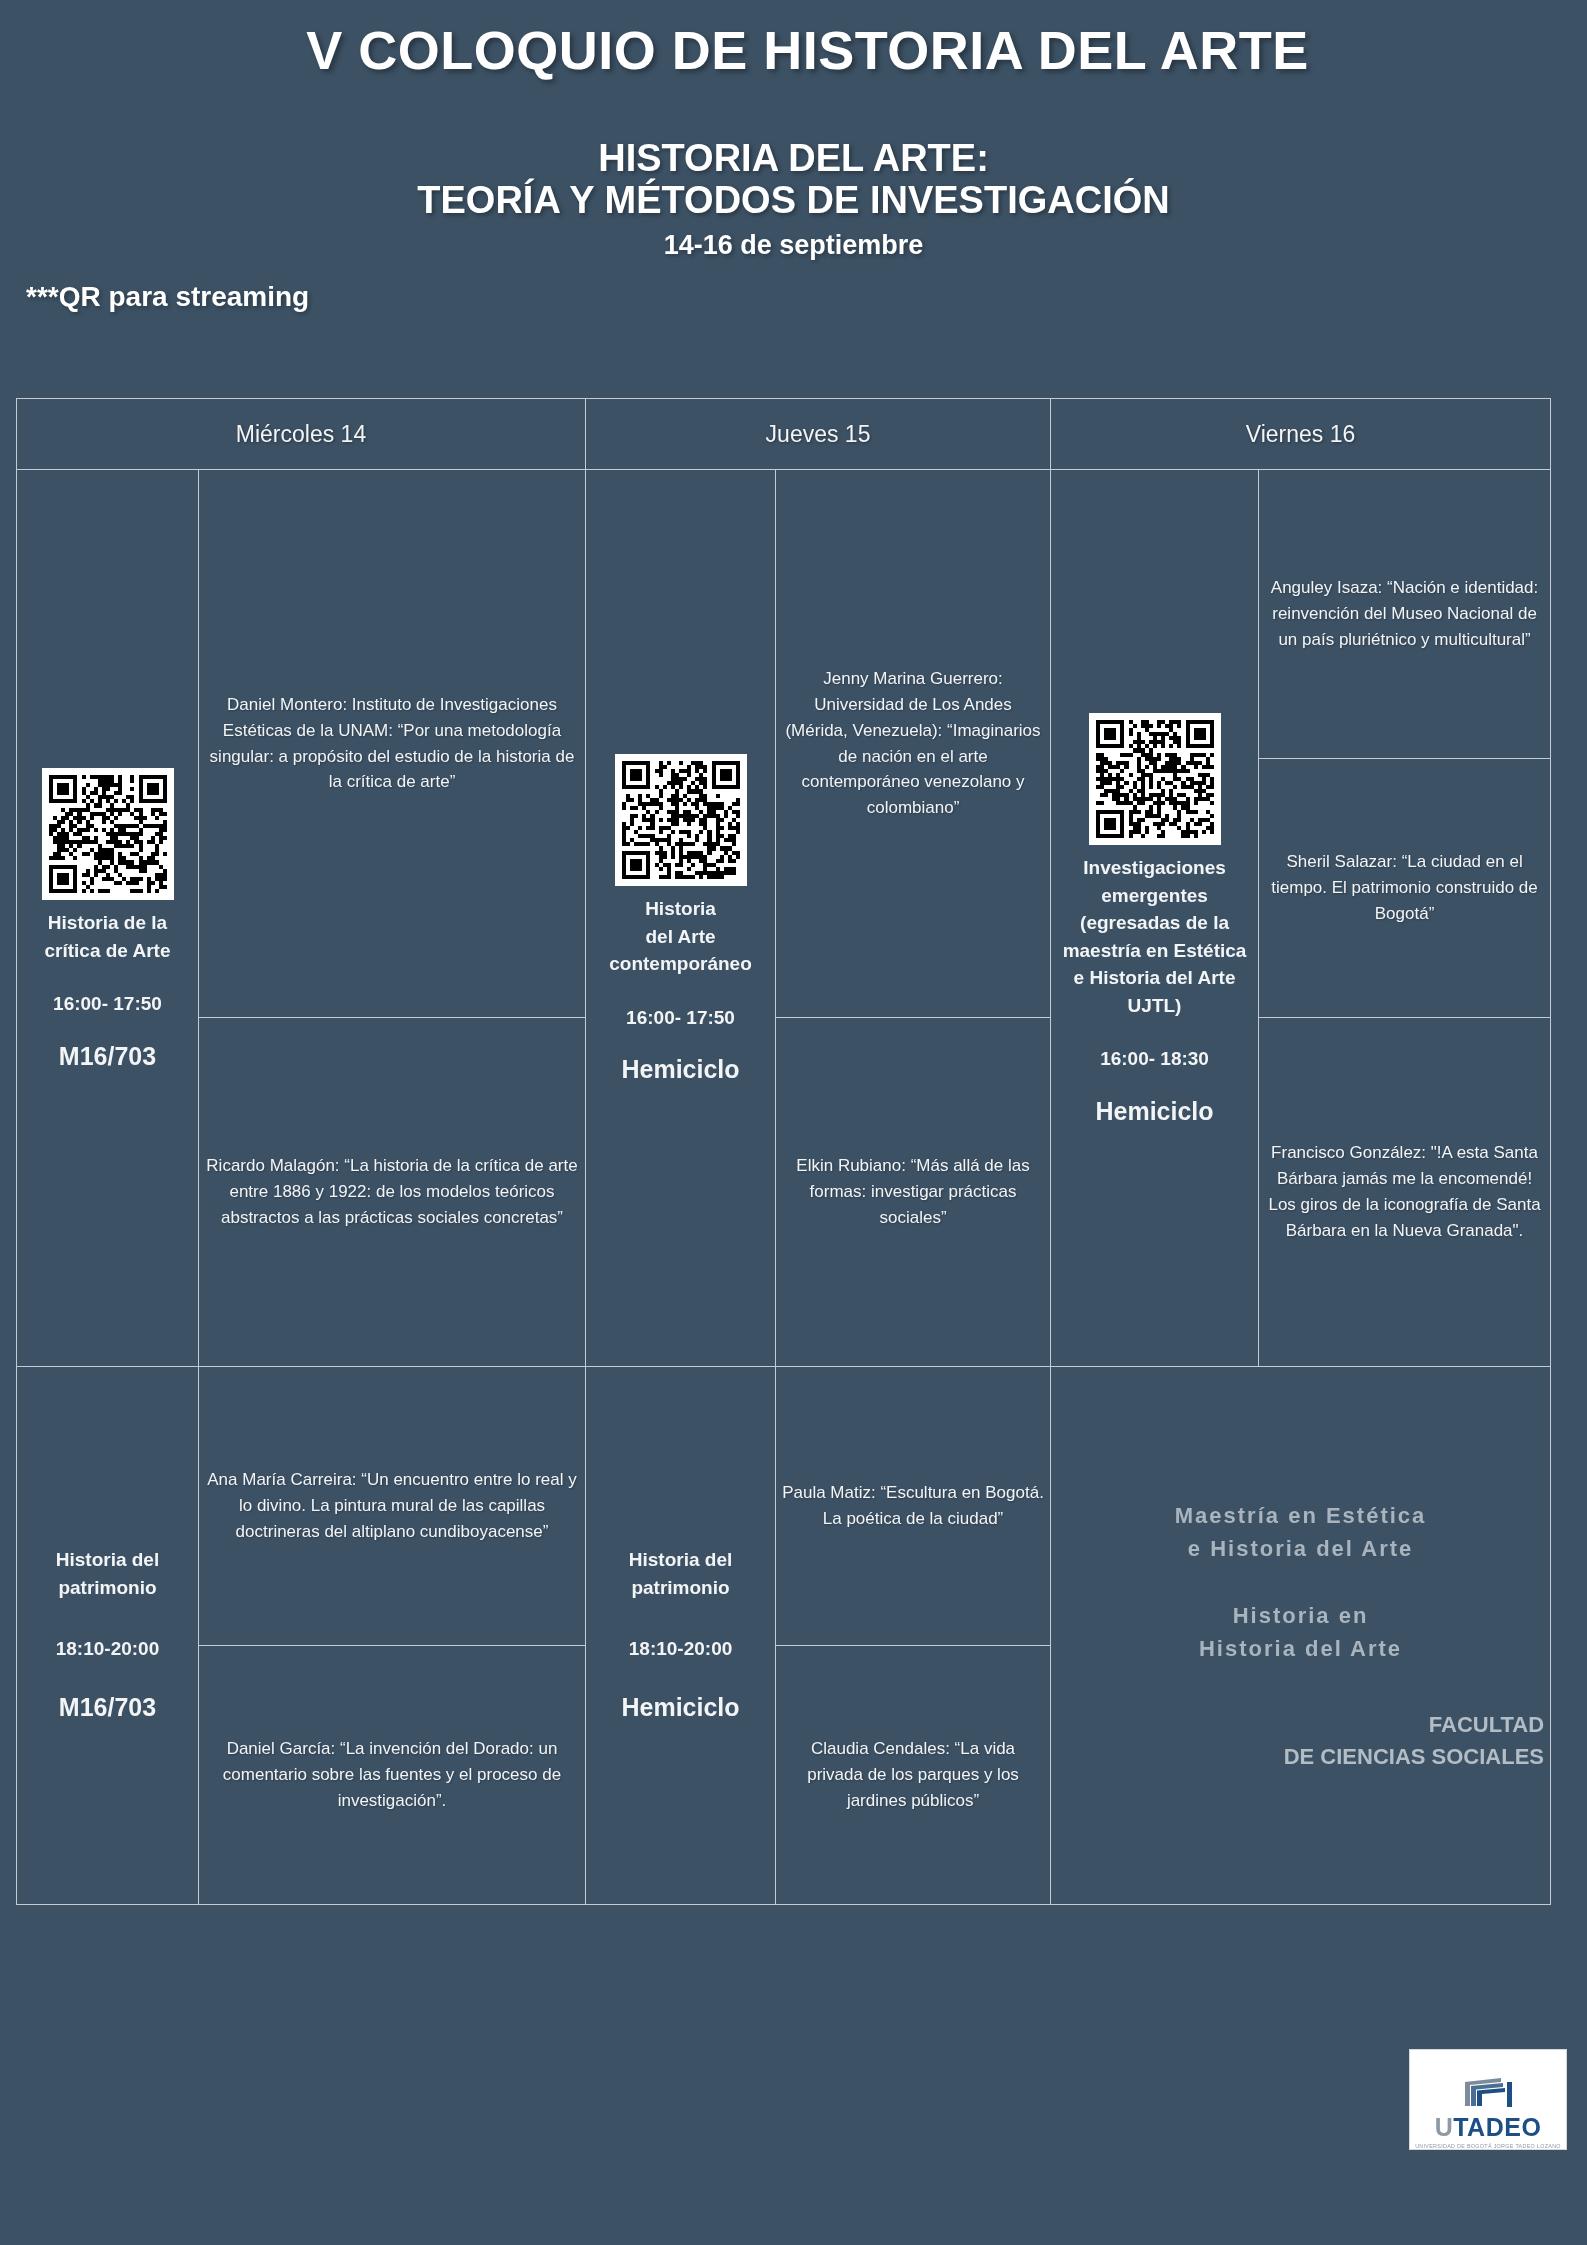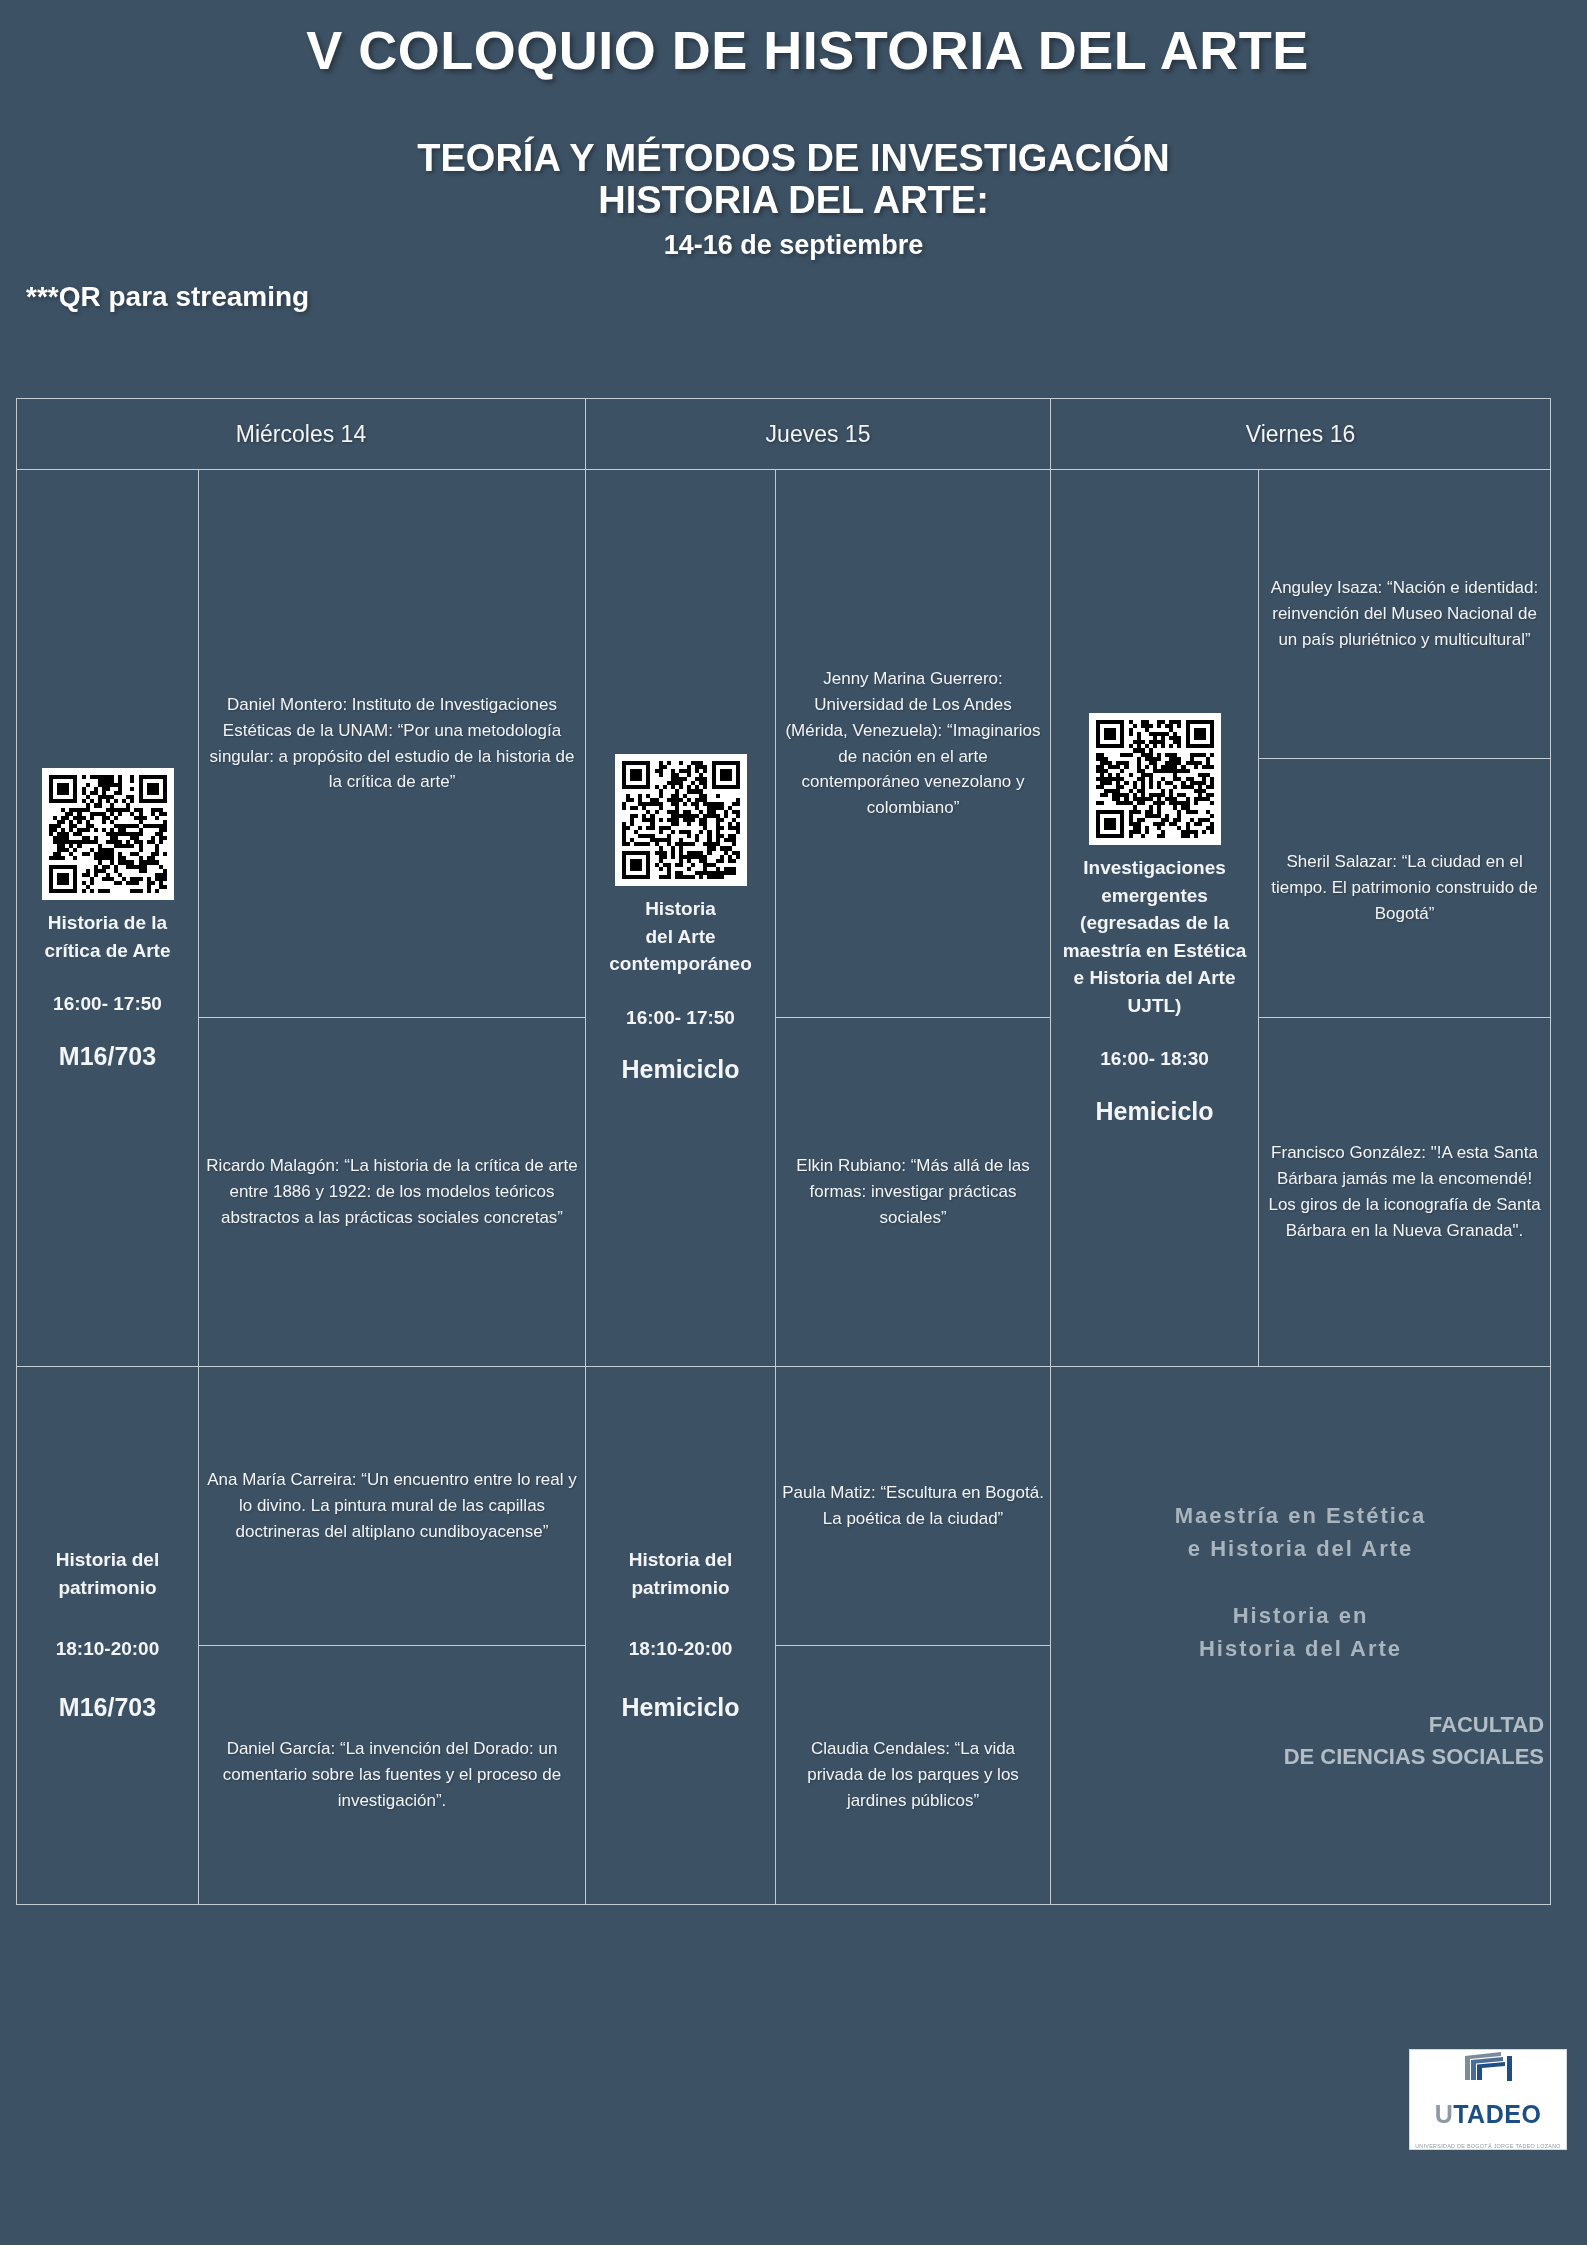--- a/index.html
+++ b/index.html
@@ -130,21 +130,21 @@
     position: absolute;
     left: 1409px;
     top: 2049px;
     width: 156px;
     height: 99px;
     background: #ffffff;
     border: 1px solid #d2d8dd;
     display: flex;
     flex-direction: column;
     align-items: center;
-    justify-content: space-between;
+    justify-content: flex-end;
   }
   .logo-mark { margin-bottom: 1px; }
   .logo-word {
     font-size: 25px;
     font-weight: bold;
     line-height: 1;
     color: #1e4f84;
     letter-spacing: 0.5px;
   }
   .logo-word .u { color: #8e99a4; font-weight: bold; }
@@ -154,22 +154,22 @@
     letter-spacing: 0.3px;
     margin-top: 3px;
     white-space: nowrap;
   }
 </style>
 </head>
 <body>
 
 <div class="header">
   <div class="main-title">V COLOQUIO DE HISTORIA DEL ARTE</div>
+  <div class="subtitle">HISTORIA DEL ARTE:</div>
   <div class="subtitle">TEORÍA Y MÉTODOS DE  INVESTIGACIÓN</div>
-  <div class="subtitle">HISTORIA DEL ARTE:</div>
   <div class="dates">14-16 de septiembre</div>
 </div>
 <div class="qr-note">***QR para streaming</div>
 
 <table class="schedule">
   <colgroup>
     <col style="width:182px">
     <col style="width:387px">
     <col style="width:190px">
     <col style="width:275px">

